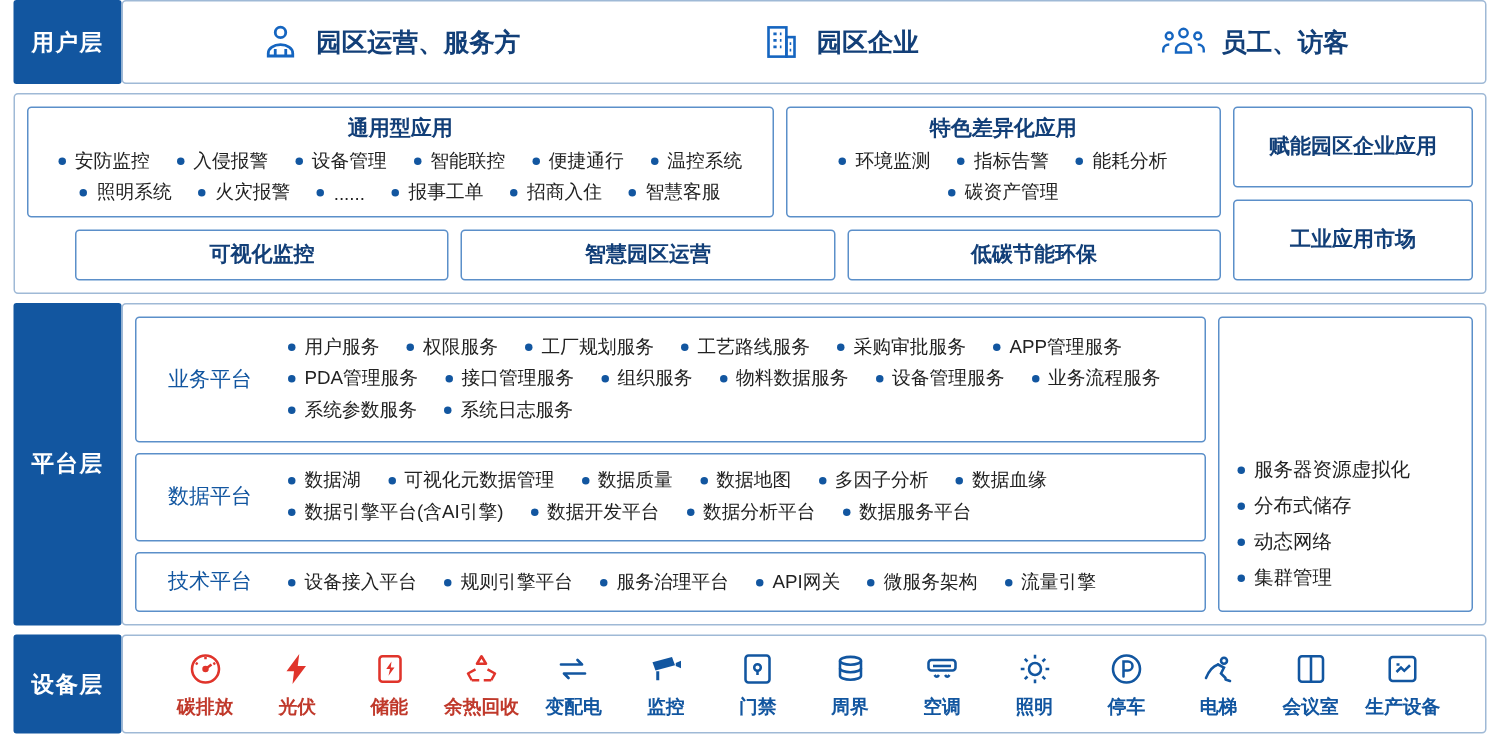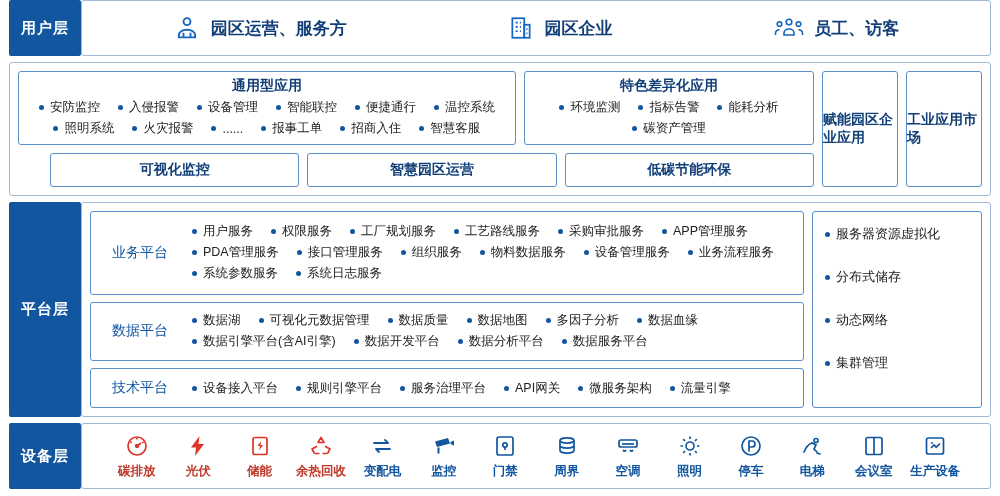--- a/index.html
+++ b/index.html
@@ -61,21 +61,21 @@
   }
   .general-box{flex:1.72;}
   .feature-box{flex:1;}
   .app-bottom{display:flex;gap:8px;height:34px;margin-left:32px;}
   .pill{
     flex:1;border:1px solid #5b8fc9;border-radius:3px;
     display:flex;align-items:center;justify-content:center;
     font-size:14px;font-weight:bold;color:#123f78;background:#fff;
   }
   .app-right{
-    width:160px;flex:0 0 160px;display:flex;flex-direction:row;gap:8px;
+    width:160px;flex:0 0 160px;display:flex;flex-direction:column;gap:8px;
   }
   .app-right .pill{flex:1;}
 
   
   .plat-row{height:215px;}
   .plat-body{padding:8px;gap:8px;}
   .plat-left{flex:1;display:flex;flex-direction:column;gap:7px;}
   .plat-box{
     border:1px solid #5b8fc9;border-radius:3px;background:#fff;
     display:flex;align-items:center;padding:4px 6px;
@@ -84,23 +84,22 @@
     width:86px;flex:0 0 86px;text-align:center;
     font-size:14px;font-weight:normal;color:#1256a0;
   }
   .plat-items{flex:1;display:flex;flex-wrap:wrap;align-content:center;}
   .biz-box{flex:3.05;}
   .data-box{flex:2.05;}
   .tech-box{height:30px;flex:0 0 30px;}
   .plat-right{
     width:160px;flex:0 0 160px;
     border:1px solid #5b8fc9;border-radius:3px;background:#fff;
-    display:flex;flex-direction:column;justify-content:flex-start;
+    display:flex;flex-direction:column;justify-content:flex-end;
     padding:10px 4px;
-    gap:19px;
   }
   .plat-right .chip{font-size:13px;padding:3px 8px;}
 
   
   .dev-row{height:66px;margin-bottom:0;}
   .dev-body{align-items:center;justify-content:space-between;padding:4px 24px;}
   .dev-item{
     display:flex;flex-direction:column;align-items:center;gap:4px;
     flex:1;min-width:0;
   }

